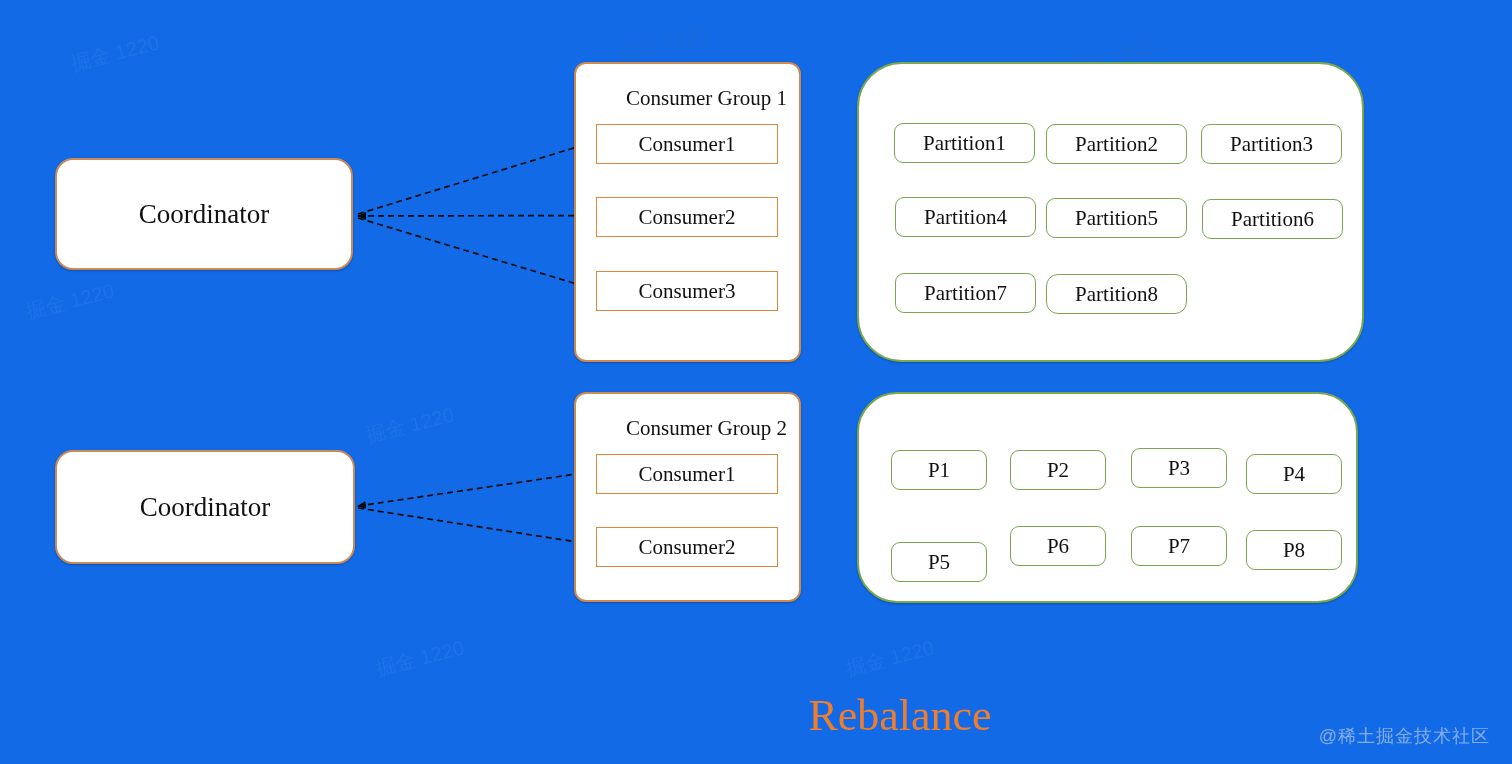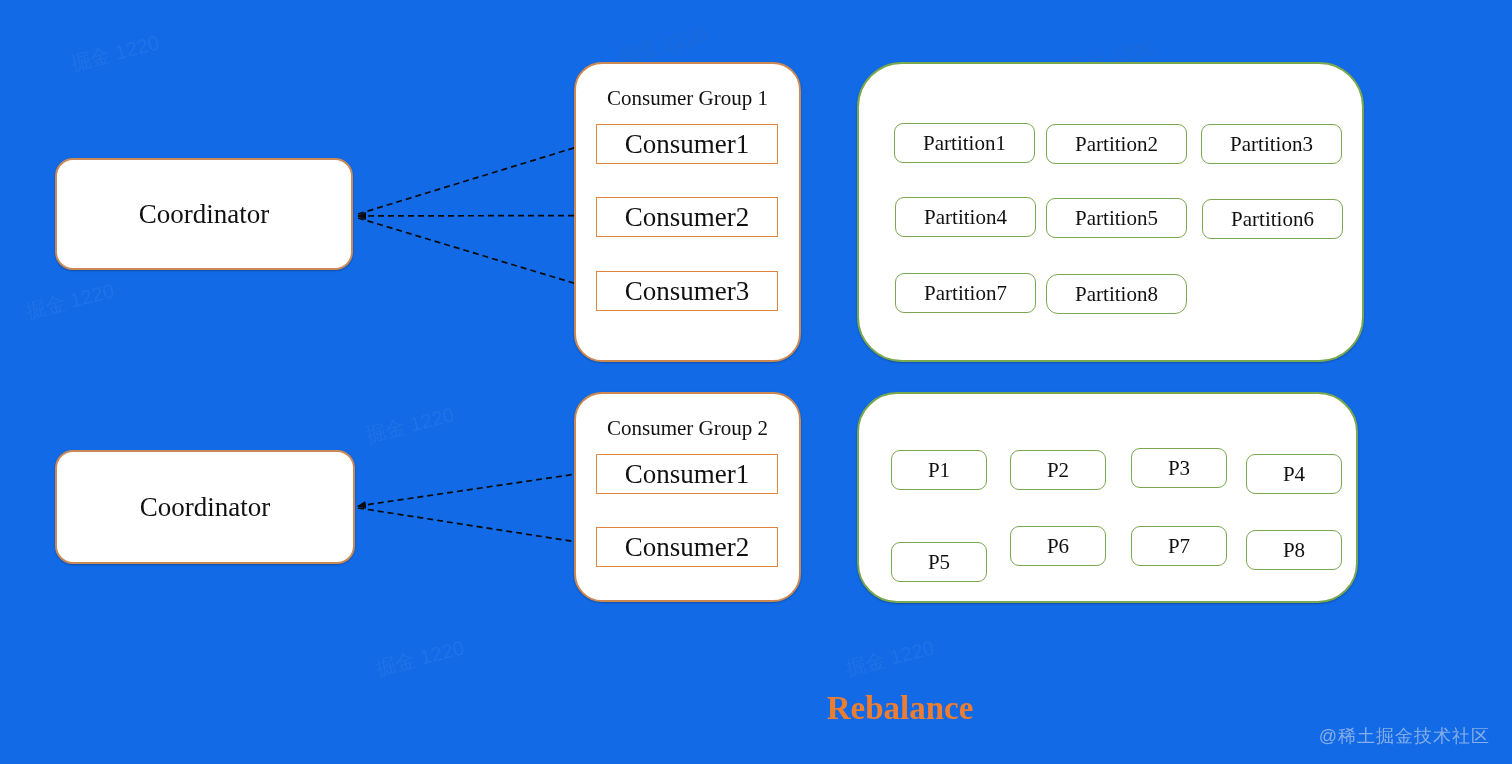--- a/index.html
+++ b/index.html
@@ -34,42 +34,43 @@
     display: flex;
     align-items: center;
     justify-content: center;
     font-size: 27px;
     box-shadow: 0 1px 2px rgba(0,0,0,0.25);
   }
 
   
   .group {
     border: 2px solid #CC8951;
-    border-radius: 28px;
+    border-radius: 12px;
     box-shadow: 0 1px 2px rgba(0,0,0,0.25);
+    padding-left: 19px;
   }
   .group-title {
     position: absolute;
     top: 22px;
     width: 100%;
     text-align: center;
     font-size: 21px;
   }
   .consumer {
     position: absolute;
     left: 20px;
     width: 182px;
     height: 40px;
     border: 1.5px solid #E0873F;
     background: #fff;
     box-sizing: border-box;
     display: flex;
     align-items: center;
     justify-content: center;
-    font-size: 27px;
+    font-size: 21px;
   }
 
   
   .pcontainer {
     border: 2px solid #79A84E;
     border-radius: 45px;
     box-shadow: 0 1px 2px rgba(0,0,0,0.25);
   }
   .partition {
     position: absolute;
@@ -85,22 +86,22 @@
   }
   .partition.wide  { width: 141px; }
   .partition.small { width: 96px; }
 
   .rebalance-title {
     position: absolute;
     left: 760px;
     top: 690px;
     width: 280px;
     text-align: center;
-    font-size: 33px;
-    font-weight: bold;
+    font-size: 44px;
+    font-weight: normal;
     color: #ED7D31;
   }
 
   .corner-watermark {
     position: absolute;
     right: 22px;
     bottom: 16px;
     font-family: "Liberation Sans", sans-serif;
     font-size: 18px;
     color: rgba(205,215,232,0.62);

